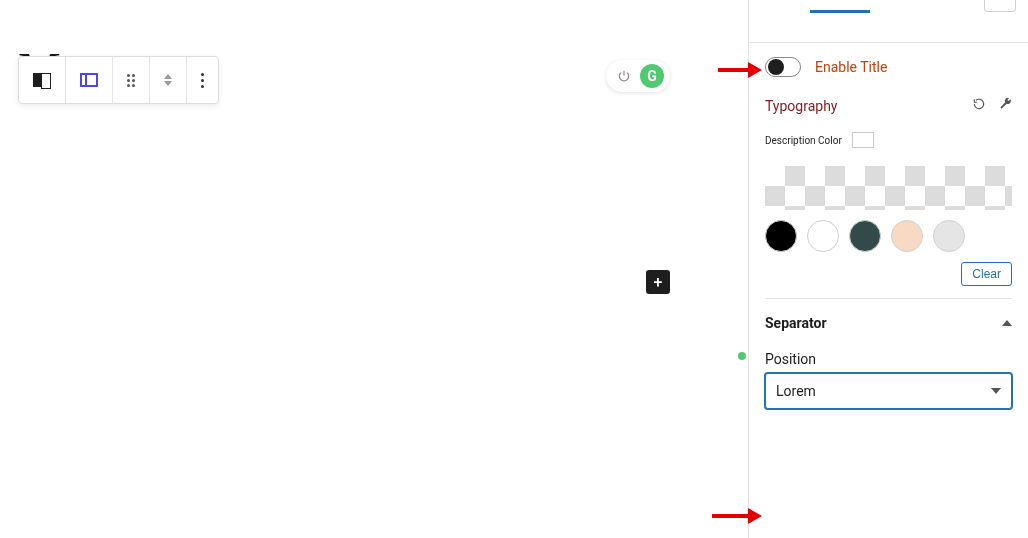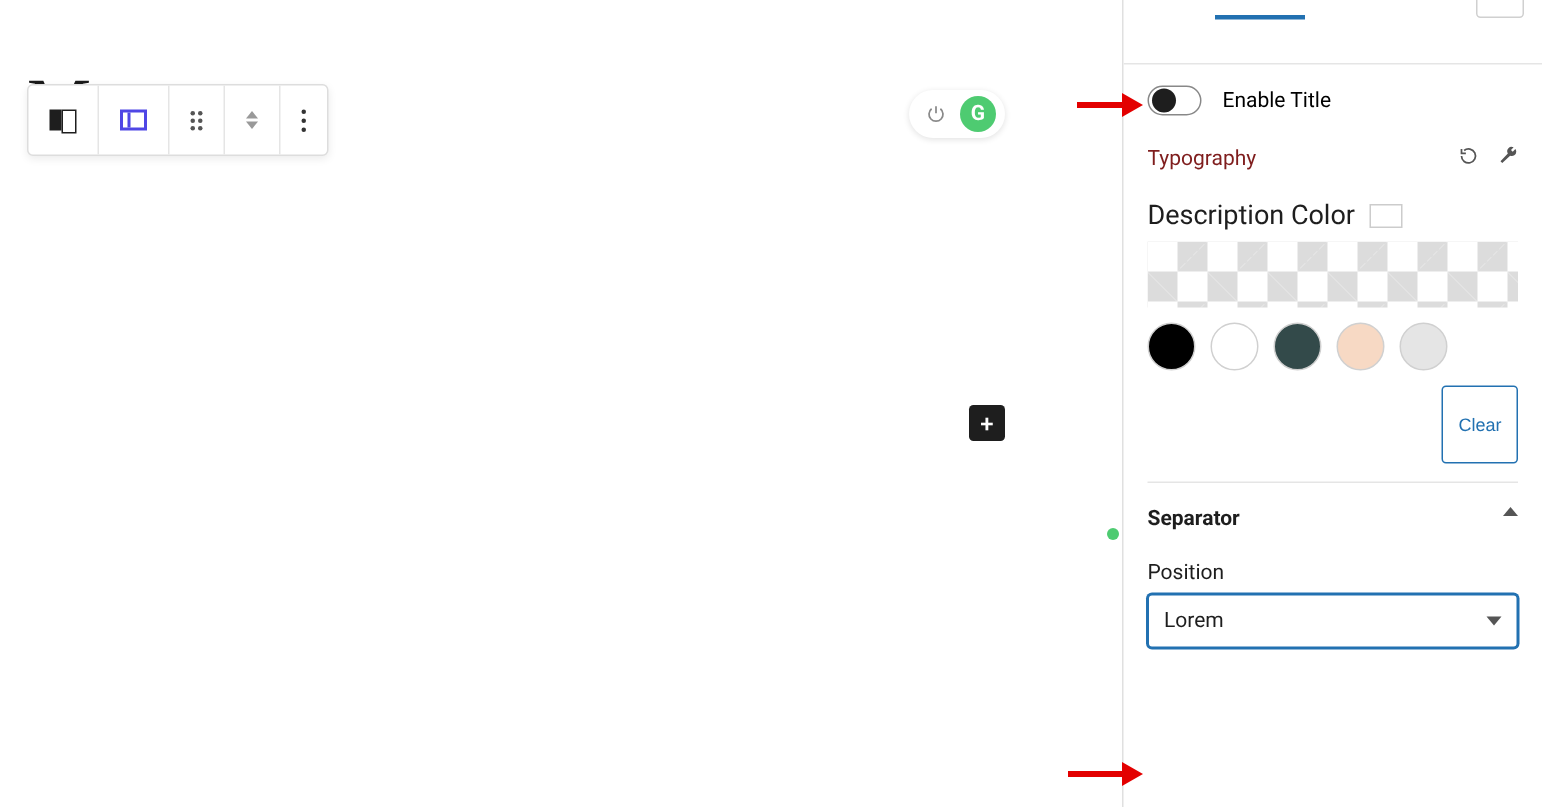--- a/index.html
+++ b/index.html
@@ -206,56 +206,56 @@
     }
     .toggle .knob {
       position:absolute;
       top:1px;
       width: 16px; height:16px;
       border-radius:50%;
     }
     .toggle.off .knob { left: 2px; background: #1e1e1e; }
     .toggle.on { background: #2271b1; border-color:#2271b1; }
     .toggle.on .knob { right: 2px; background: #fff; }
-    .toggle-label { font-size: 14px; color: #000000; }
+    .toggle-label { font-size: 14px; color: #c2410c; }
     
     .prop-row {
       display:flex; align-items:center; justify-content:space-between;
       margin-bottom: 18px;
     }
     .prop-row .lbl { font-size: 14px; color:#7f1d1d; }
     .prop-actions { display:flex; gap:12px; color:#555; }
     .prop-actions span { cursor:pointer; }
     
-    .color-row { display:flex; align-items:center; gap:10px; margin-bottom: 7px; font-size:18px;}
+    .color-row { display:flex; align-items:center; gap:10px; margin-bottom: 18px; font-size:10px;}
     .swatch-empty { width:22px; height:16px; border:1px solid #ccc; }
     .transparent-grid {
       height: 44px;
       margin: 0 0 10px;
       background-image:
         linear-gradient(45deg, #dcdcdc 25%, transparent 25%),
         linear-gradient(-45deg, #dcdcdc 25%, transparent 25%),
         linear-gradient(45deg, transparent 75%, #dcdcdc 75%),
         linear-gradient(-45deg, transparent 75%, #dcdcdc 75%);
       background-size: 40px 40px;
       background-position: 0 0, 0 20px, 20px -20px, -20px 0;
     }
     .swatches { display:flex; gap:10px; margin-bottom:10px; }
     .swatch { width:32px; height:32px; border-radius:50%; border:1px solid #d0d0d0; }
     .clear-btn {
       float:right;
       border:1px solid #2271b1;
       color:#2271b1;
       background:none;
-      padding:18px 10px;
+      padding:4px 10px;
       border-radius:3px;
       font-size:12px;
     }
     .section-header {
-      display:flex; justify-content:space-between; 
+      display:flex; justify-content:space-between; align-items:center;
       padding: 16px 0 12px;
       border-top:1px solid #e5e5e5;
       margin-top: 12px;
     }
     .section-header .title { font-size:14px; font-weight:700; }
     .chev-up { width:0;height:0;border-left:5px solid transparent;border-right:5px solid transparent;border-bottom:6px solid #555; }
     
     .field-label { font-size:14px; margin:8px 0 6px; display:block; }
     .select {
       width:100%;

